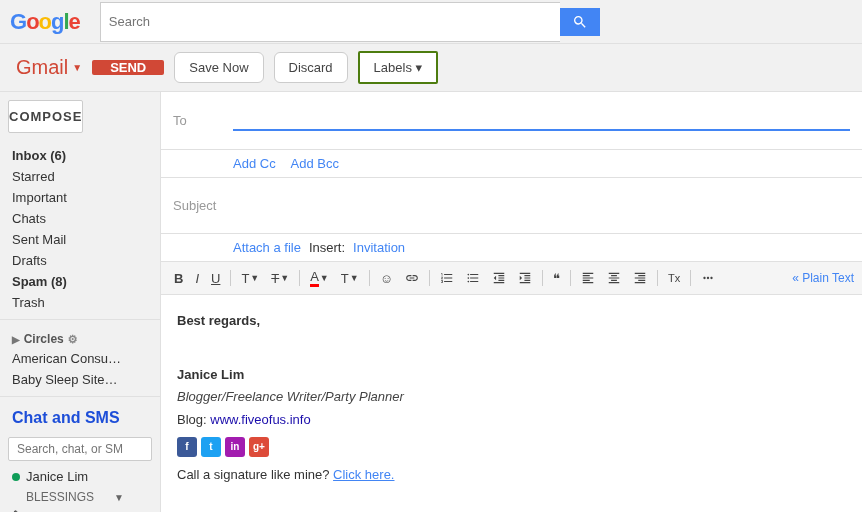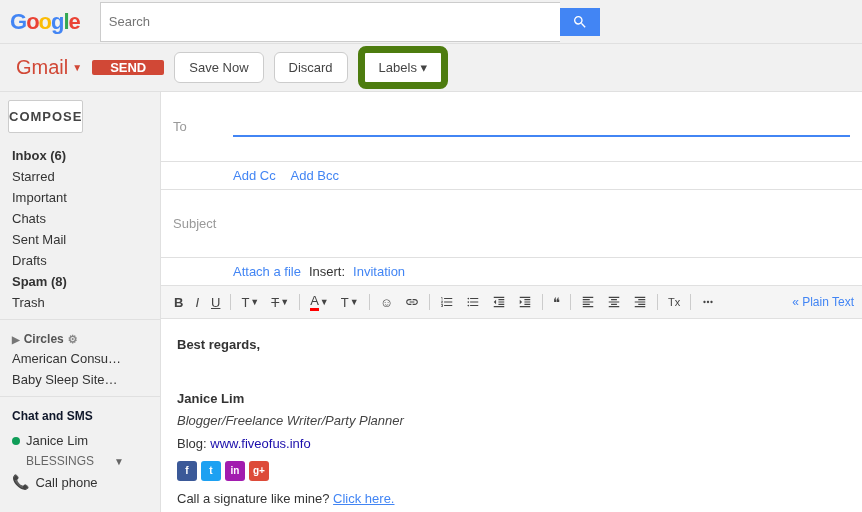--- a/index.html
+++ b/index.html
@@ -18,44 +18,44 @@
     .search-input { flex: 1; height: 40px; border: 1px solid #ccc; border-right: none; padding: 0 8px; font-size: 13px; outline: none; }
     .search-btn { height: 28px; width: 40px; background: #4285f4; border: none; cursor: pointer; display: flex; align-items: center; justify-content: center; }
     .search-btn svg { fill: white; }
 
     
     .gmail-header { background: #f1f1f1; border-bottom: 1px solid #e0e0e0; display: flex; align-items: center; padding: 8px 16px; gap: 10px; height: 48px; }
     .gmail-label { color: #d14836; font-size: 20px; font-weight: 300; display: flex; align-items: center; gap: 4px; }
     .gmail-label-arrow { font-size: 10px; color: #d14836; }
     .send-btn { background: #d14836; color: white; border: none; padding: 0 18px; font-size: 13px; font-weight: bold; cursor: pointer; border-radius: 2px; }
     .save-btn, .discard-btn { background: white; border: 1px solid #ccc; padding: 7px 14px; font-size: 13px; cursor: pointer; border-radius: 6px; color: #444; }
-    .labels-btn { background: white; border: 7px solid #4d7c0f; padding: 7px 14px; font-size: 13px; cursor: pointer; border-radius: 8px; color: #444; }
+    .labels-btn { background: white; border: 2px solid #4d7c0f; padding: 7px 14px; font-size: 13px; cursor: pointer; border-radius: 2px; color: #444; }
 
     
     .main-layout { display: flex; height: calc(512px - 44px - 48px); }
 
     
     .sidebar { width: 160px; background: #f1f1f1; padding: 8px 0; overflow: hidden; flex-shrink: 0; }
     .compose-btn { margin: 0 8px 12px 8px; display: block; text-align: center; background: white; border: 1px solid #ccc; padding: 8px 0; font-size: 13px; font-weight: bold; color: #444; cursor: pointer; border-radius: 2px; letter-spacing: 1px; }
     .sidebar-item { padding: 3px 12px; cursor: pointer; font-size: 13px; color: #333; white-space: nowrap; overflow: hidden; text-overflow: ellipsis; }
     .sidebar-item.bold { font-weight: bold; }
     .sidebar-section { padding: 6px 12px 2px; font-size: 12px; font-weight: bold; color: #555; display: flex; align-items: center; gap: 4px; }
     .sidebar-divider { margin: 6px 0; border: none; border-top: 1px solid #e0e0e0; }
     .circles-arrow { font-size: 10px; color: #777; }
-    .chat-section { padding: 6px 12px; font-size: 12px; font-weight: bold; color: #0f172a; }
+    .chat-section { padding: 6px 12px; font-size: 16px; font-weight: bold; color: #1d4ed8; }
     .chat-search { margin: 4px 8px; padding: 4px 8px; border: 1px solid #ccc; border-radius: 2px; font-size: 12px; color: #999; background: white; width: calc(100% - 16px); }
     .janice-item { padding: 4px 12px; display: flex; align-items: center; gap: 6px; cursor: pointer; }
     .green-dot { width: 8px; height: 8px; background: #0f9d58; border-radius: 50%; flex-shrink: 0; }
     .blessings-item { padding: 2px 12px 2px 26px; font-size: 12px; color: #666; display: flex; align-items: center; gap: 20px; }
     .call-phone-item { padding: 4px 12px; display: flex; align-items: center; gap: 6px; cursor: pointer; color: #333; }
     .phone-icon { color: #0f9d58; font-size: 14px; }
 
     
     .compose-area { flex: 1; background: white; border-left: 1px solid #e0e0e0; overflow: hidden; }
-    .compose-field { display: flex; align-items: center; border-bottom: 1px solid #e0e0e0; padding: 24px 12px; }
+    .compose-field { display: flex; align-items: center; border-bottom: 1px solid #e0e0e0; padding: 18px 12px; }
     .field-label { color: #999; width: 60px; flex-shrink: 0; font-size: 13px; }
     .field-input { flex: 1; border: none; outline: none; font-size: 13px; padding: 2px 0; border-bottom: 2px solid #4285f4; }
     .field-links { padding: 6px 8px 6px 72px; border-bottom: 1px solid #e0e0e0; }
     .field-link { color: #4285f4; cursor: pointer; font-size: 13px; margin-right: 12px; }
     .subject-field { border: none; outline: none; font-size: 13px; flex: 1; padding: 2px 0; }
     .attach-row { padding: 6px 12px 6px 72px; border-bottom: 1px solid #e0e0e0; display: flex; align-items: center; gap: 8px; }
     .attach-link { color: #4285f4; cursor: pointer; font-size: 13px; }
     .invitation-link { color: #4285f4; cursor: pointer; font-size: 13px; }
 
     
@@ -133,20 +133,21 @@
       <span class="circles-arrow">▶</span>
       <span>Circles</span>
       <span style="font-size:11px;color:#888;cursor:pointer;">⚙</span>
     </div>
     <div class="sidebar-item">American Consu…</div>
     <div class="sidebar-item">Baby Sleep Site…</div>
 
     <hr class="sidebar-divider">
 
     <div class="chat-section">Chat and SMS</div>
+    <input class="chat-search" placeholder="Search, chat, or SM" style="">
 
     <div class="janice-item">
       <span class="green-dot"></span>
       <span>Janice Lim</span>
     </div>
     <div class="blessings-item">
       <span>BLESSINGS</span>
       <span style="font-size:10px;">▼</span>
     </div>
 

